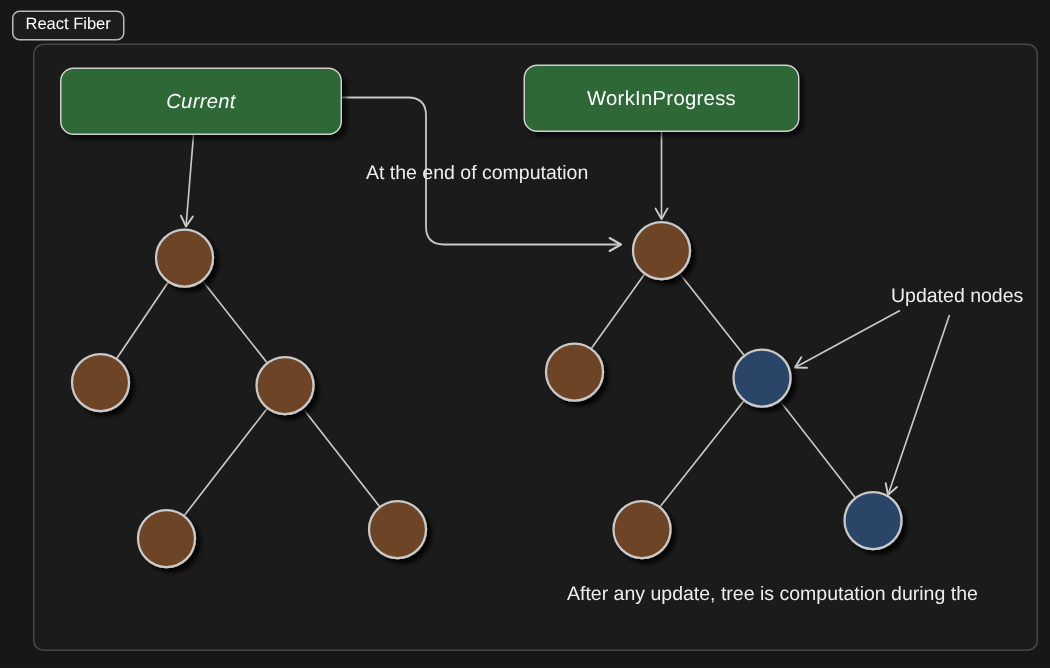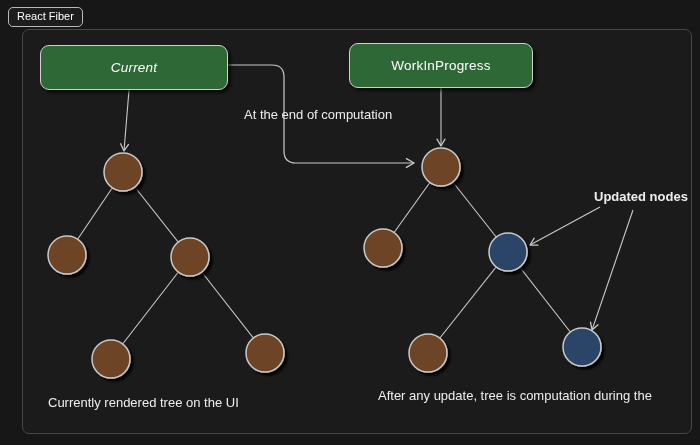--- a/index.html
+++ b/index.html
@@ -46,21 +46,21 @@
     box-shadow: 3px 3px 3px rgba(0,0,0,0.6);
     color: #ffffff;
     font-size: 13.5px;
     letter-spacing: 0.2px;
   }
   .box-current { left: 40px; top: 45px; width: 188px; height: 45px; }
   .box-wip     { left: 349px; top: 43px; width: 184px; height: 45px; }
 
   .text-label { position: absolute; font-size: 13px; color: #eeeeee; white-space: nowrap; }
   .label-transition { left: 224px; top: 107px; margin-left: 20px; }
-  .label-updated    { left: 594px; top: 189px; font-weight: bold; }
+  .label-updated    { left: 594px; top: 189px; }
   .caption-left     { left: 48px;  top: 395px; }
   .caption-right    { left: 378px; top: 387px; line-height: 17px; }
 </style>
 </head>
 <body style="background: rgb(23, 23, 23);">
 
 <div class="stage">
 
   <div class="frame" style="background: rgb(27, 27, 27); border-color: rgb(71, 71, 71);"></div>
 
@@ -113,19 +113,18 @@
   </div>
 
   <div class="box box-wip" style="background: rgb(46, 104, 54);">
     <span>WorkInProgress</span>
   </div>
 
   <div class="text-label label-transition">At the end of computation</div>
 
   <div class="text-label label-updated">Updated nodes</div>
 
-  <div class="text-label caption-left">Currently rendered tree on the UI</div>
 
   <div class="text-label caption-right">
     <div>After any update, tree is computation during the</div>
   </div>
 
 </div>
 
 </body></html>

